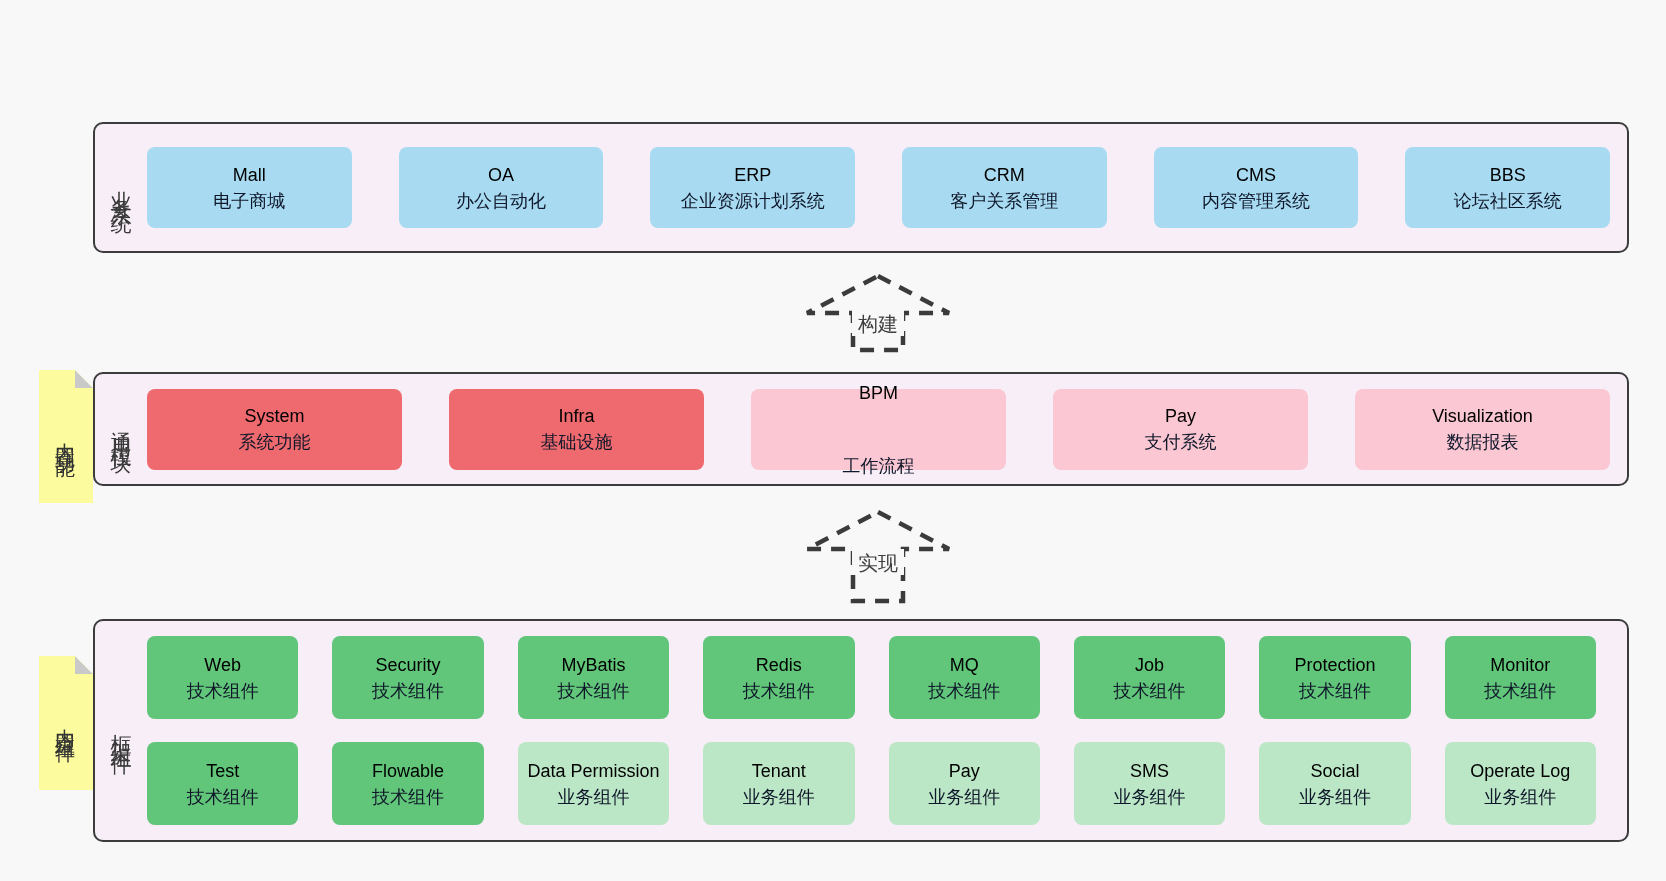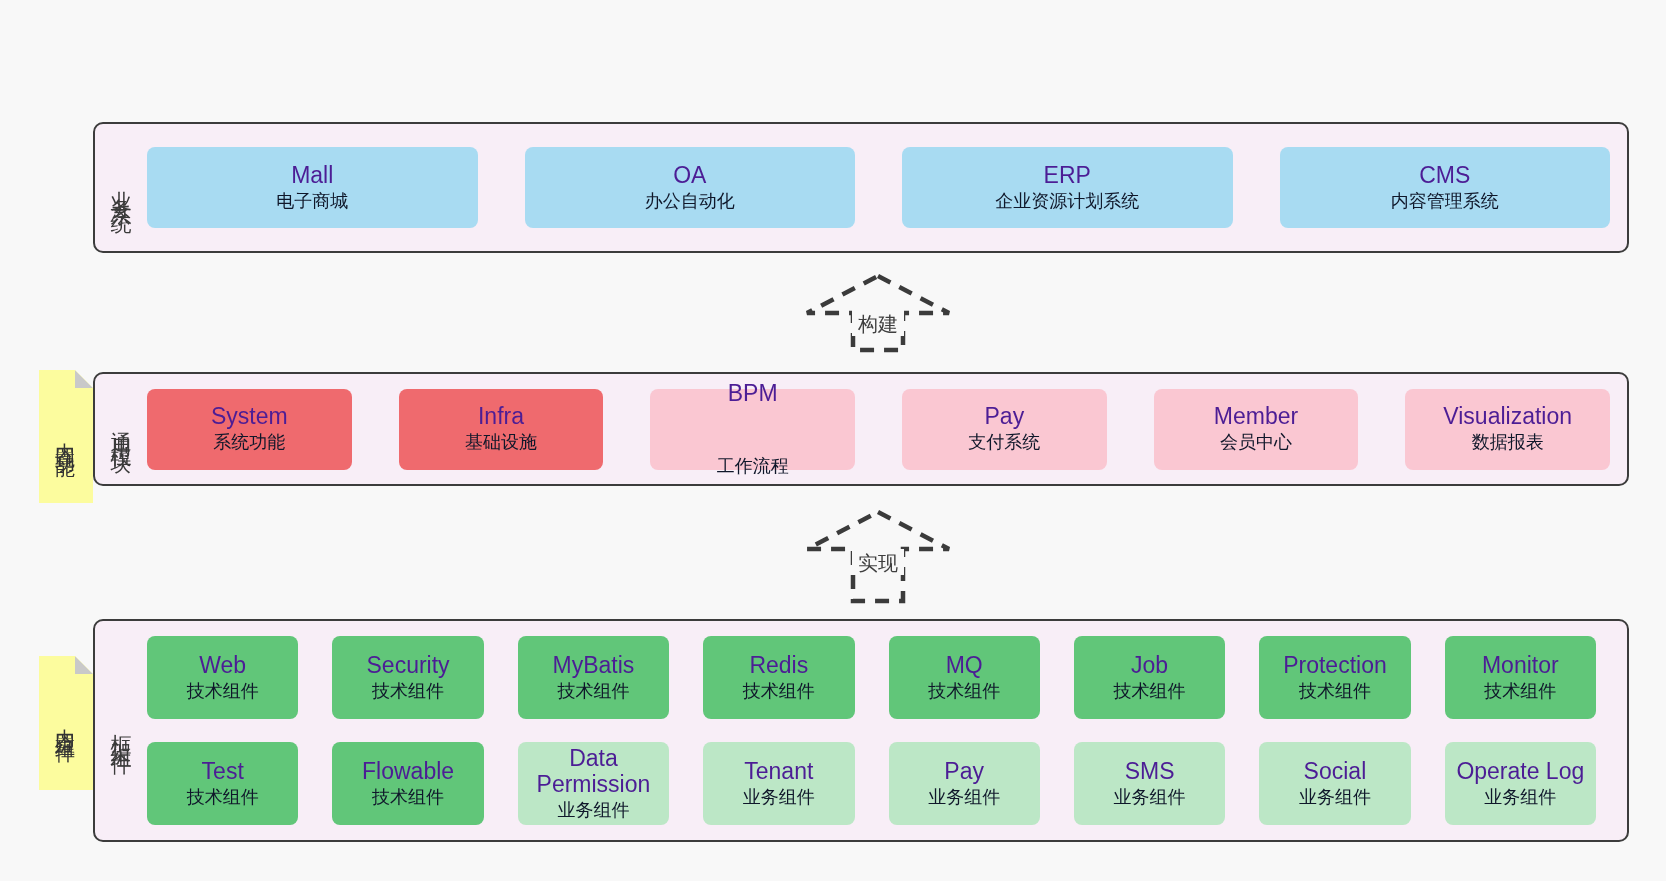--- a/index.html
+++ b/index.html
@@ -62,21 +62,21 @@
     border-radius:8px;
     display:flex;
     flex-direction:column;
     align-items:center;
     justify-content:center;
     text-align:center;
     line-height:26px;
     padding:2px 6px;
   }
   .boxes-grid .box { height:auto; min-height:83px; }
-  .box .bn { font-size:23px; color:#4c1d95; }
+  .box .bn { font-size:18px; color:#000000; }
   .box .bs { font-size:18px; color:#0f172a; }
 
   
   .sticky {
     position:absolute;
     left:39px;
     width:54px;
     background:#fcfc9e;
     z-index:1;
     clip-path:polygon(0 0, calc(100% - 18px) 0, 100% 18px, 100% 100%, 0 100%);
@@ -139,22 +139,30 @@
         </div>
         <div class="box" style="background: rgb(168, 219, 242);">
           <span class="bn">OA</span>
           <span class="bs">办公自动化</span>
         </div>
         <div class="box" style="background: rgb(168, 219, 242);">
           <span class="bn">ERP</span>
           <span class="bs">企业资源计划系统</span>
         </div>
         <div class="box" style="background: rgb(168, 219, 242);">
+          <span class="bn">CRM</span>
+          <span class="bs">客户关系管理</span>
+        </div>
+        <div class="box" style="background: rgb(168, 219, 242);">
           <span class="bn">CMS</span>
           <span class="bs">内容管理系统</span>
+        </div>
+        <div class="box" style="background: rgb(168, 219, 242);">
+          <span class="bn">BBS</span>
+          <span class="bs">论坛社区系统</span>
         </div>
       </div>
   </div>
 
   <svg class="arrow-svg arrow-1" width="156" height="84" viewBox="0 0 156 84">
     <polygon points="78,6 149,43 103,43 103,80 53,80 53,43 7,43"></polygon>
     <rect x="52" y="40" width="52" height="26"></rect>
     <text x="78" y="61">构建</text>
   </svg>
 
@@ -171,24 +179,20 @@
         </div>
         <div class="box" style="background: rgb(250, 199, 210); gap: 47px;">
           <span class="bn">BPM</span>
           <span class="bs">工作流程</span>
         </div>
         <div class="box" style="background: rgb(250, 199, 210);">
           <span class="bn">Pay</span>
           <span class="bs">支付系统</span>
         </div>
         <div class="box" style="background: rgb(250, 199, 210);">
-          <span class="bn">Member</span>
-          <span class="bs">会员中心</span>
-        </div>
-        <div class="box" style="background: rgb(250, 199, 210);">
           <span class="bn">Visualization</span>
           <span class="bs">数据报表</span>
         </div>
       </div>
   </div>
 
   <svg class="arrow-svg arrow-2" width="156" height="100" viewBox="0 0 156 100">
     <polygon points="78,7 149,44 103,44 103,96 53,96 53,44 7,44"></polygon>
     <rect x="52" y="44" width="52" height="26"></rect>
     <text x="78" y="65">实现</text>

